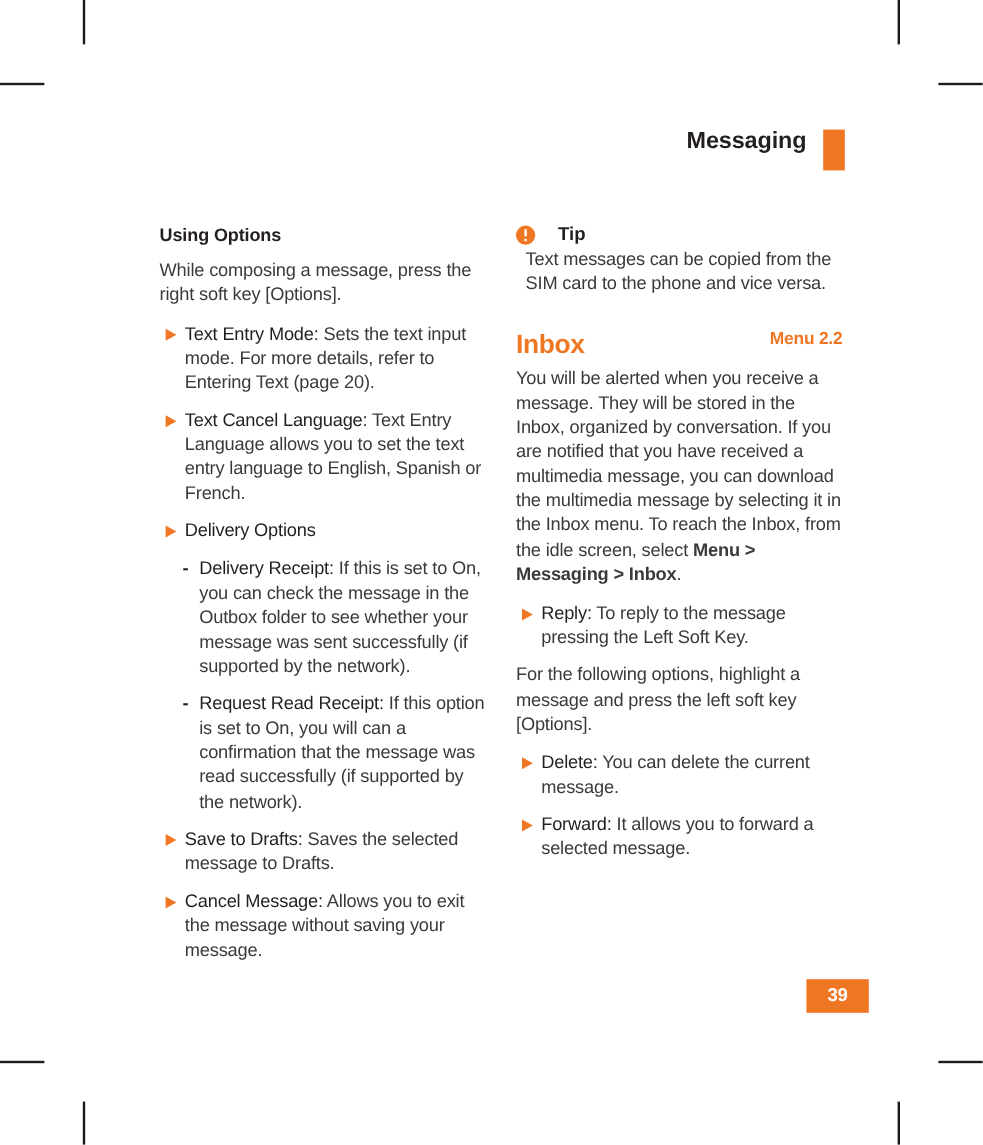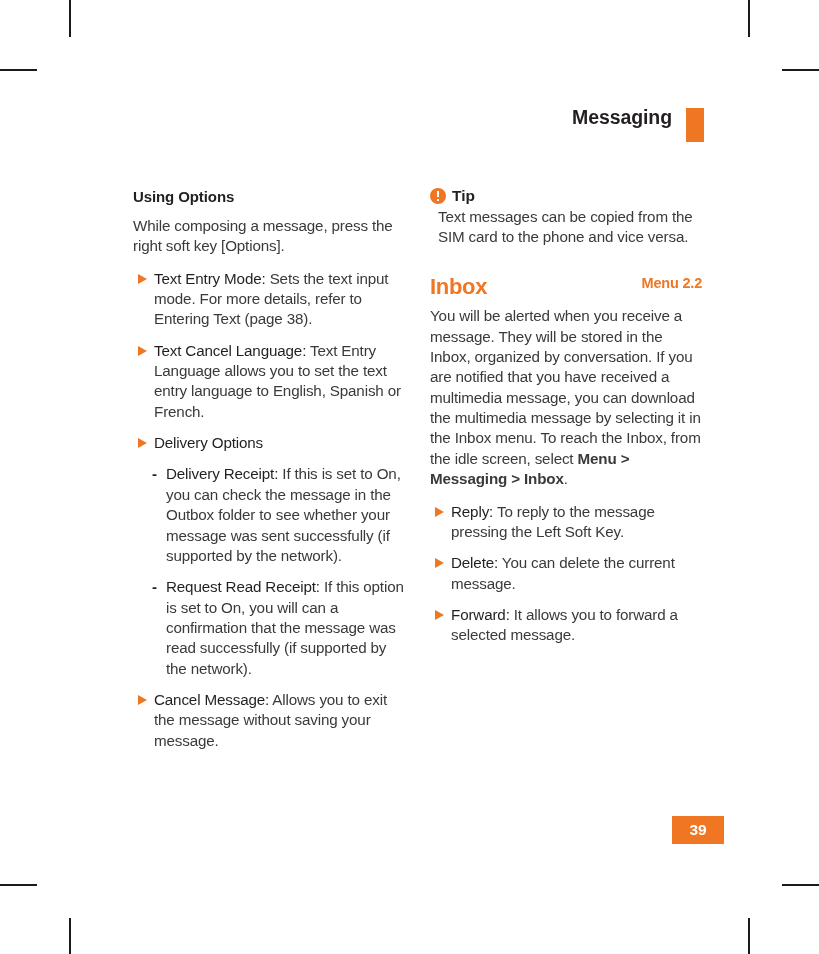--- a/index.html
+++ b/index.html
@@ -125,21 +125,21 @@
     top: 0;
     color: #231f20;
     font-weight: bold;
   }
 
   
   .tip { margin: 0 0 28px 0; }
   .tip-head {
     display: flex;
     align-items: center;
-    gap: 6px;
+    gap: 19px;
     margin-bottom: 3px;
   }
   .tip-icon {
     width: 16px;
     height: 16px;
     border-radius: 50%;
     background: #ef7622;
     position: relative;
     flex: 0 0 auto;
   }
@@ -233,21 +233,21 @@
 </div>
 
 <div class="col col-left">
 
   <h2 class="h2">Using Options</h2>
 
   <p class="body">While composing a message, press the right soft key [Options].</p>
 
   <div class="bullet">
     <span class="tri"></span>
-    <b>Text Entry Mode:</b><span> Sets the text input mode. For more details, refer to Entering Text (page 38).</span>
+    <b>Text Entry Mode:</b><span> Sets the text input mode. For more details, refer to Entering Text (page 20).</span>
   </div>
 
   <div class="bullet">
     <span class="tri"></span>
     <b>Text Cancel Language:</b><span> Text Entry Language allows you to set the text entry language to English, Spanish or French.</span>
   </div>
 
   <div class="bullet">
     <span class="tri"></span>
     <b>Delivery Options</b><span></span>
@@ -256,20 +256,24 @@
   <div class="dashitem">
     <span class="dash">-</span>
     <b>Delivery Receipt:</b><span> If this is set to On, you can check the message in the Outbox folder to see whether your message was sent successfully (if supported by the network).</span>
   </div>
 
   <div class="dashitem">
     <span class="dash">-</span>
     <b>Request Read Receipt:</b><span> If this option is set to On, you will can a confirmation that the message was read successfully (if supported by the network).</span>
   </div>
 
+  <div class="bullet">
+    <span class="tri"></span>
+    <b>Save to Drafts:</b><span> Saves the selected message to Drafts.</span>
+  </div>
 
   <div class="bullet">
     <span class="tri"></span>
     <b>Cancel Message:</b><span> Allows you to exit the message without saving your message.</span>
   </div>
 
 </div>
 
 <div class="col col-right">
 
@@ -286,20 +290,21 @@
     <span class="menu-ref">Menu 2.2</span>
   </div>
 
   <p class="body"><span>You will be alerted when you receive a message. They will be stored in the Inbox, organized by conversation. If you are notified that you have received a multimedia message, you can download the multimedia message by selecting it in the Inbox menu. To reach the Inbox, from the idle screen, select </span><b>Menu &gt; Messaging &gt; Inbox</b><span>.</span></p>
 
   <div class="bullet">
     <span class="tri"></span>
     <b>Reply:</b><span> To reply to the message pressing the Left Soft Key.</span>
   </div>
 
+  <p class="body">For the following options, highlight a message and press the left soft key [Options].</p>
 
   <div class="bullet">
     <span class="tri"></span>
     <b>Delete:</b><span> You can delete the current message.</span>
   </div>
 
   <div class="bullet">
     <span class="tri"></span>
     <b>Forward:</b><span> It allows you to forward a selected message.</span>
   </div>

